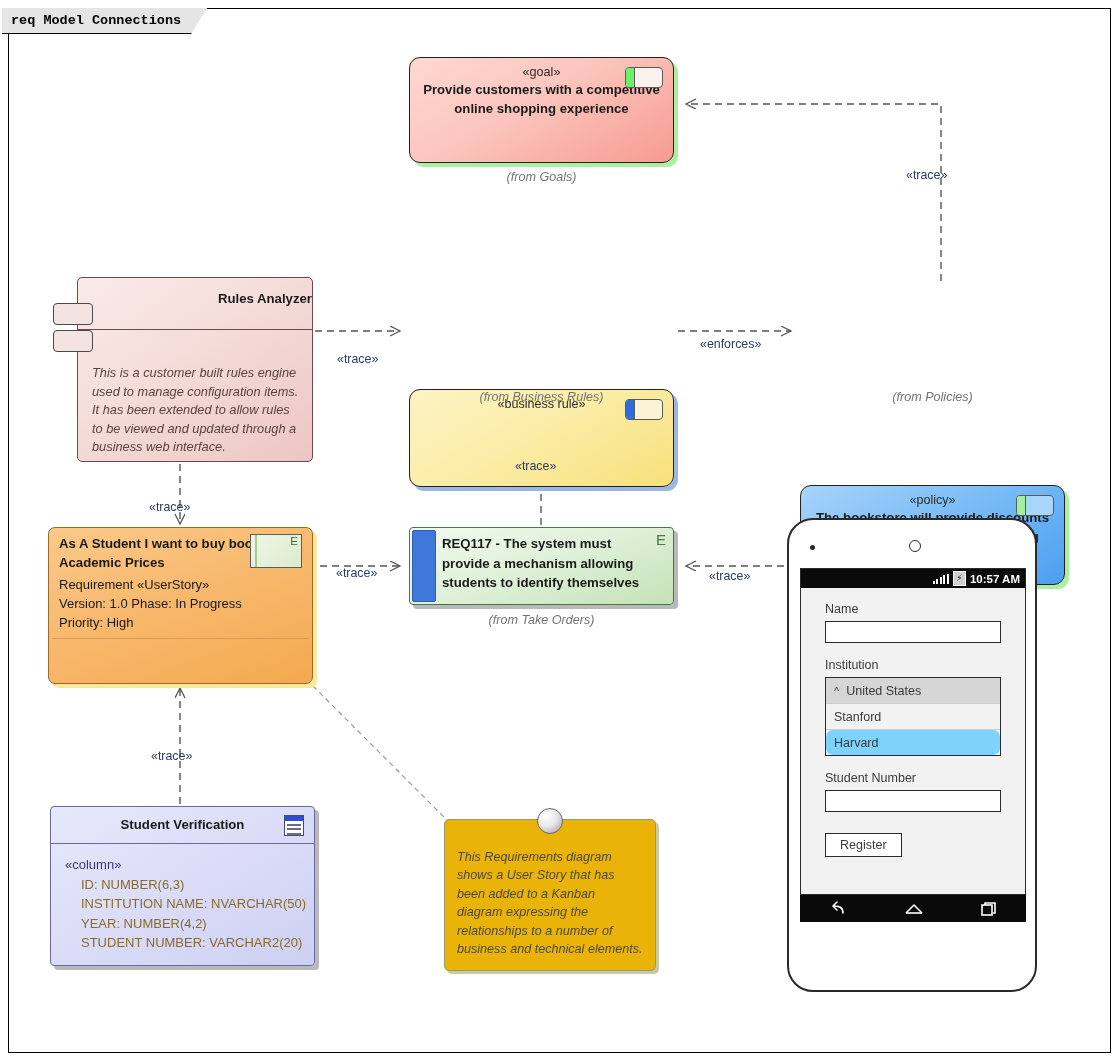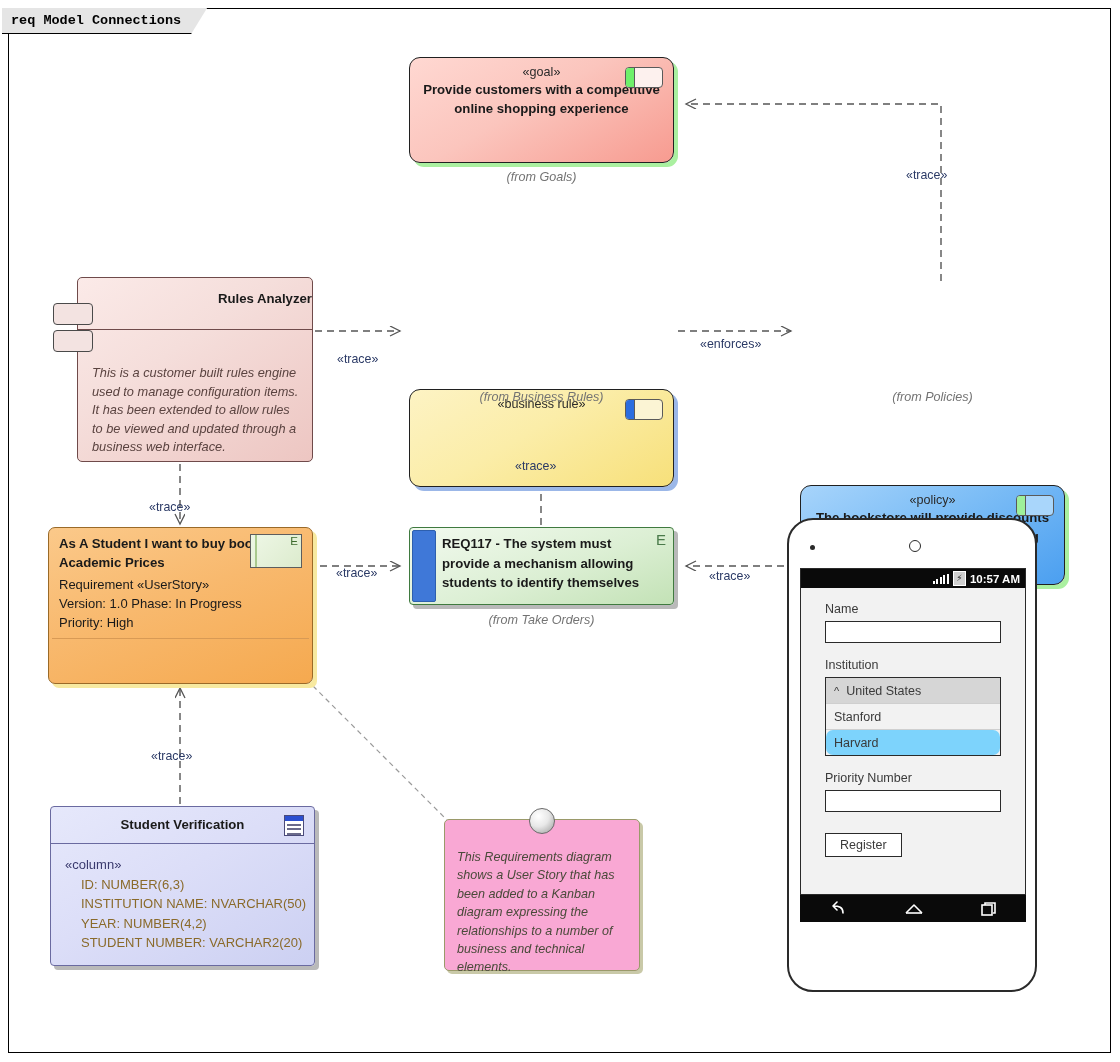--- a/index.html
+++ b/index.html
@@ -137,23 +137,23 @@
   #stuver .sv-stereo{color:#3a3a6e;}
   #stuver .sv-col{color:#8a6a2a;padding-left:16px;}
   .table-icon{
     position:absolute;right:10px;top:8px;width:20px;height:21px;
     border:1.4px solid #4a4a7a;background:#fff;box-sizing:border-box;
   }
   .table-icon .hd{height:5px;background:#2b4fd0;}
   .table-icon .ln{height:2px;background:#6a6a8a;margin:2.5px 2px 0 2px;}
 
   
-  #note{left:444px;top:819px;width:196px;height:152px;
+  #note{left:444px;top:819px;width:212px;height:152px;
     border:1.3px solid #9a9a6a;border-radius:5px;
-    background:#f9a8d4;box-shadow:3px 3px 0 0 #c9c9a8;}
+    background:#eab308;box-shadow:3px 3px 0 0 #c9c9a8;}
   #note .note-text{
     position:absolute;left:12px;top:28px;right:12px;
     font-style:italic;font-size:12.6px;line-height:18.4px;color:#4a4a3a;
   }
   .note-pin{
     position:absolute;left:50%;top:-12px;transform:translateX(-50%);
     width:24px;height:24px;border-radius:50%;
     background:radial-gradient(circle at 35% 30%,#ffffff 0%,#e8e8e8 45%,#9a9a9a 100%);
     border:1.5px solid #6a6a6a;
   }
@@ -346,21 +346,21 @@
             <span>United States</span>
           </div>
           <div class="row">
             <span>Stanford</span>
           </div>
           <div class="row alt">
             <span>Harvard</span>
           </div>
         </div>
 
-        <div class="flabel">Priority Number</div>
+        <div class="flabel">Student Number</div>
         <div class="finput"></div>
 
         <div class="btn">Register</div>
       </div>
     </div>
 
     <div class="navbar">
       <span>
         <svg width="18" height="15" viewBox="0 0 18 15">
           <path d="M14,12 C14,6 10,5 4,5 M4,5 L8,1 M4,5 L8,9" fill="none" stroke="#fff" stroke-width="1.6" stroke-linecap="round"></path>

